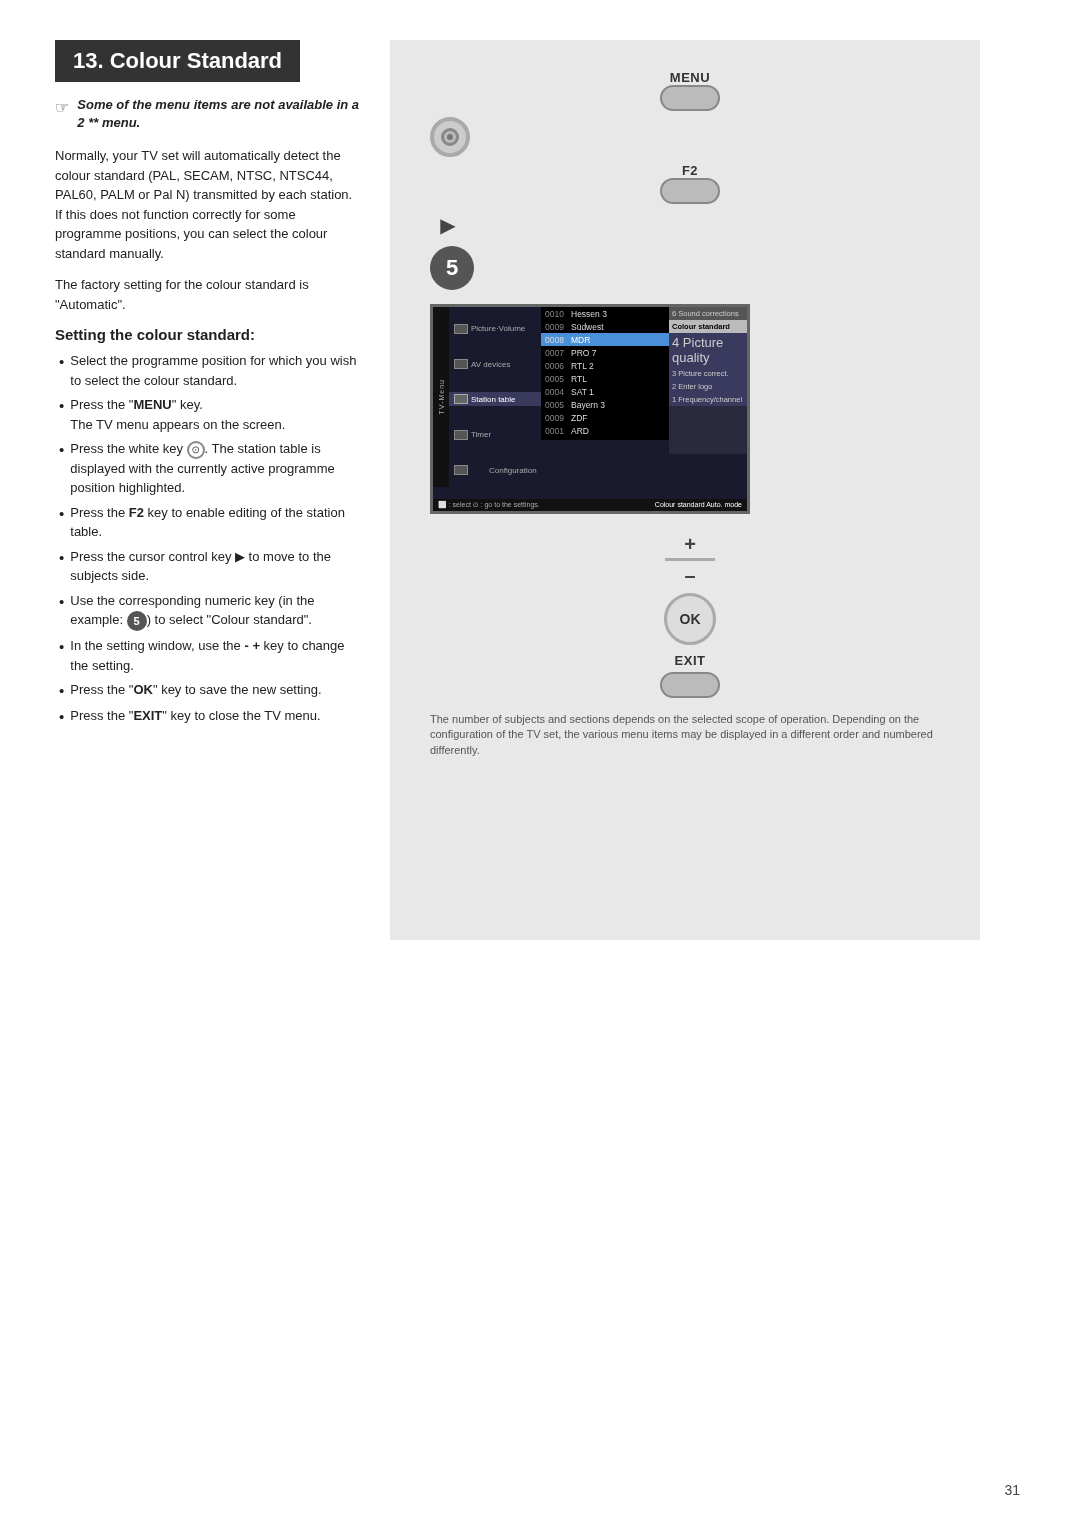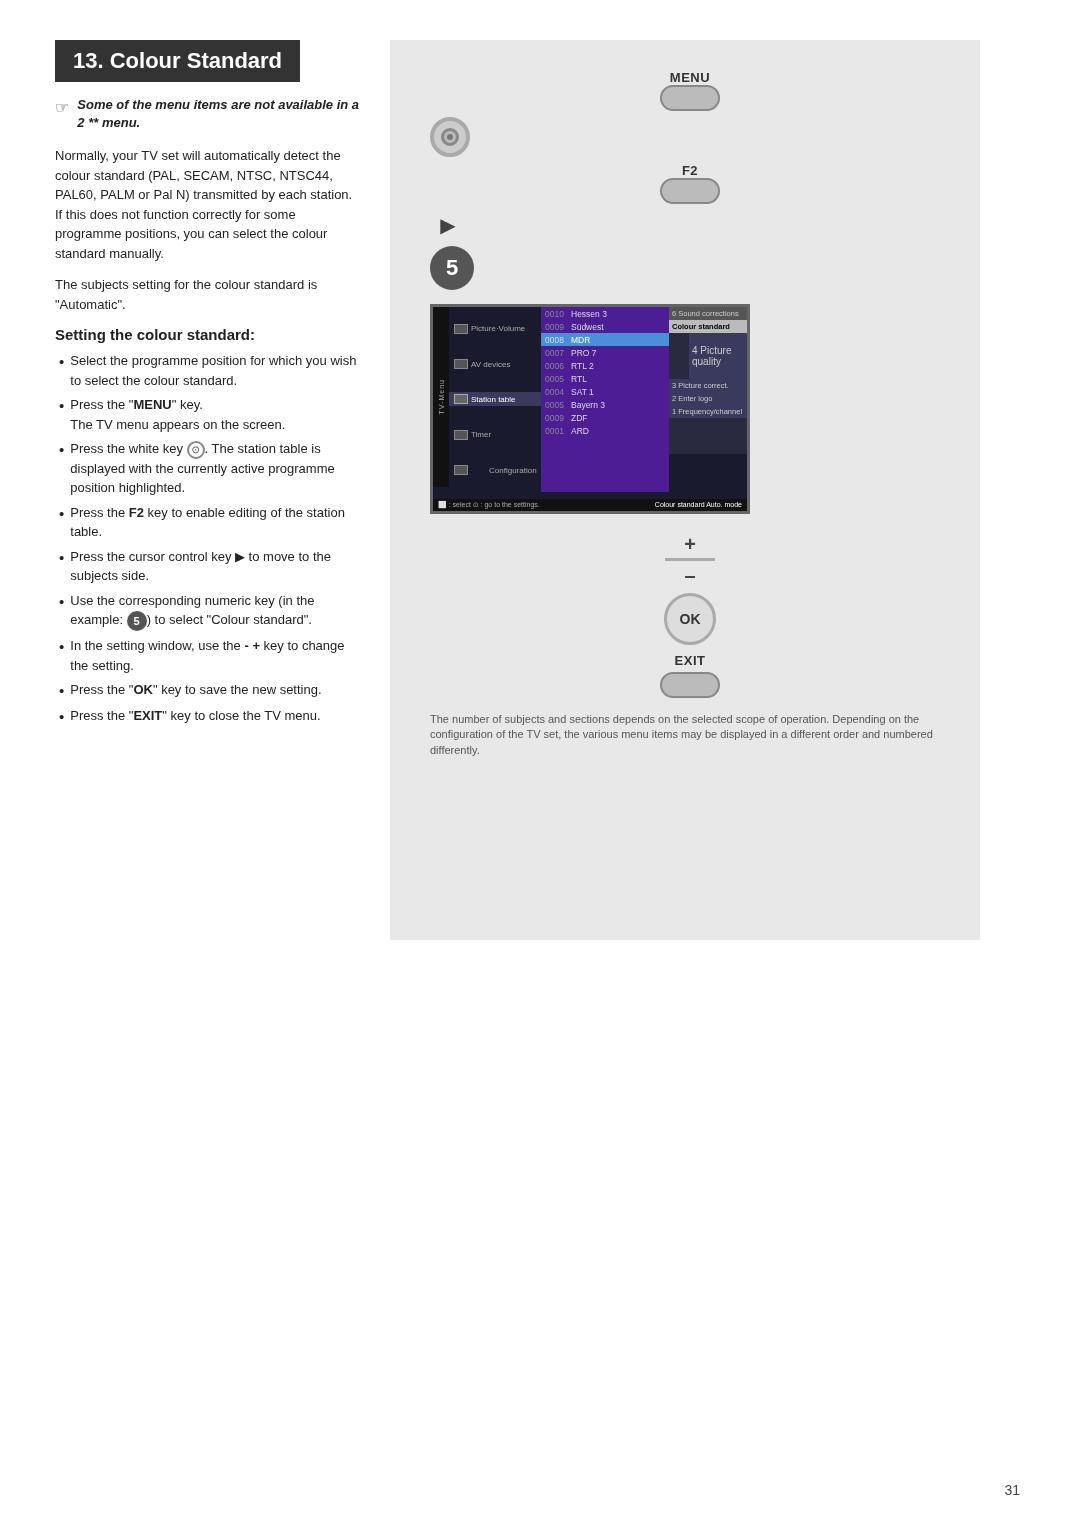--- a/index.html
+++ b/index.html
@@ -255,21 +255,21 @@
         <span>13</span>.
         <span>Colour Standard</span>
       </div>
 
       <div class="note-box">
         <span class="note-icon">☞</span>
         <span class="note-text">Some of the menu items are not available in a 2 ** menu.</span>
       </div>
 
       <p class="body-text">Normally, your TV set will automatically detect the colour standard (PAL, SECAM, NTSC, NTSC44, PAL60, PALM or Pal N) transmitted by each station. If this does not function correctly for some programme positions, you can select the colour standard manually.</p>
-      <p class="body-text">The subjects setting for the colour standard is "Automatic".</p>
+      <p class="body-text">The factory setting for the colour standard is "Automatic".</p>
 
       <div class="subsection-title">Setting the colour standard:</div>
 
       <ul class="bullet-list">
         <li>
           <span>Select the programme position for which you wish to select the colour standard.</span>
         </li>
         <li>
           <span>Press the "<span class="inline-bold">MENU</span>" key.<br>The TV menu appears on the screen.</span>
         </li>
@@ -355,21 +355,21 @@
               <div class="side-menu-item" style="font-size:8px;color:#aaa;padding:2px 5px;display:flex;align-items:center;gap:3px;">
                 <span style="width:14px;height:10px;background:#555;border:1px solid #888;display:inline-block;flex-shrink:0;"></span>
                 <span>Timer</span>
               </div>
               <div class="side-menu-item" style="font-size:8px;color:#aaa;padding:2px 5px;display:flex;align-items:center;gap:21px;">
                 <span style="width:14px;height:10px;background:#555;border:1px solid #888;display:inline-block;flex-shrink:0;"></span>
                 <span>Configuration</span>
               </div>
             </div>
 
-            <div style="position:absolute;top:0;left:108px;width:128px;height:185px;background:#4c1d95;z-index:2;overflow:hidden;">
+            <div style="position:absolute;top:0;left:108px;width:128px;height:133px;background:#000000;z-index:2;overflow:hidden;">
               <div style="font-size:8.5px;color:#ccc;padding:1.5px 4px;display:flex;gap:2px;">
                 <span style="color:#888;width:24px;">0010</span>
                   <span style="color:#ddd;">Hessen 3</span>
               </div>
               <div style="font-size:8.5px;color:#ccc;padding:1.5px 4px;display:flex;gap:2px;">
                 <span style="color:#888;width:24px;">0009</span>
                   <span style="color:#ddd;">Südwest</span>
               </div>
               <div style="font-size:8.5px;color:#fff;padding:1.5px 4px;display:flex;gap:2px;background:#4a90d9;">
                 <span style="color:#ddd;width:24px;">0008</span>
@@ -401,21 +401,21 @@
               </div>
               <div style="font-size:8.5px;color:#ccc;padding:1.5px 4px;display:flex;gap:2px;">
                 <span style="color:#888;width:24px;">0001</span>
                   <span style="color:#ddd;">ARD</span>
               </div>
             </div>
 
             <div style="position:absolute;top:0;left:236px;width:84px;height:147px;background:#2a2a3e;z-index:3;overflow:hidden;">
               <div style="font-size:7.5px;color:#ccc;padding:2px 3px;background:#555;">6  Sound corrections</div>
               <div style="font-size:7.5px;color:#000;padding:2px 3px;background:#bbb;font-weight:bold;">   Colour standard</div>
-              <div style="font-size:10px;color:#ccc;padding:12px 3px;background:#3a3a5e;margin-left:20px;">4  Picture quality</div>
+              <div style="font-size:13px;color:#ccc;padding:2px 3px;background:#3a3a5e;">4  Picture quality</div>
               <div style="font-size:7.5px;color:#ccc;padding:2px 3px;background:#3a3a5e;">3  Picture correct.</div>
               <div style="font-size:7.5px;color:#ccc;padding:2px 3px;background:#3a3a5e;">2  Enter logo</div>
               <div style="font-size:7.5px;color:#ccc;padding:2px 3px;background:#3a3a5e;">1  Frequency/channel</div>
             </div>
 
             <div style="position:absolute;bottom:0;left:0;width:100%;background:#111;padding:2px 5px;font-size:7px;color:#aaa;display:flex;justify-content:space-between;z-index:4;">
               <span>⬜ : select  ⊙ : go to the settings.</span>
               <span style="color:#fff;">Colour standard  Auto. mode</span>
             </div>
           </div>

